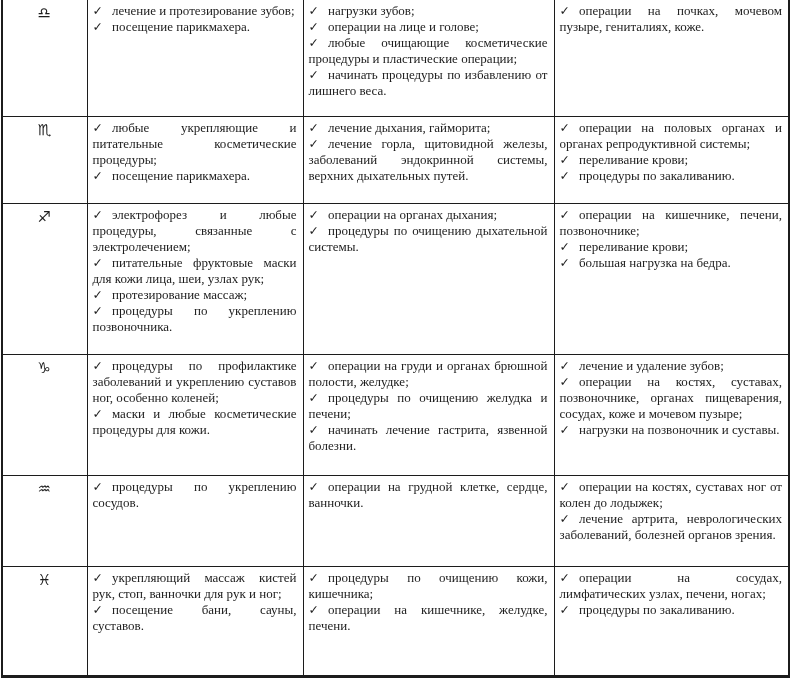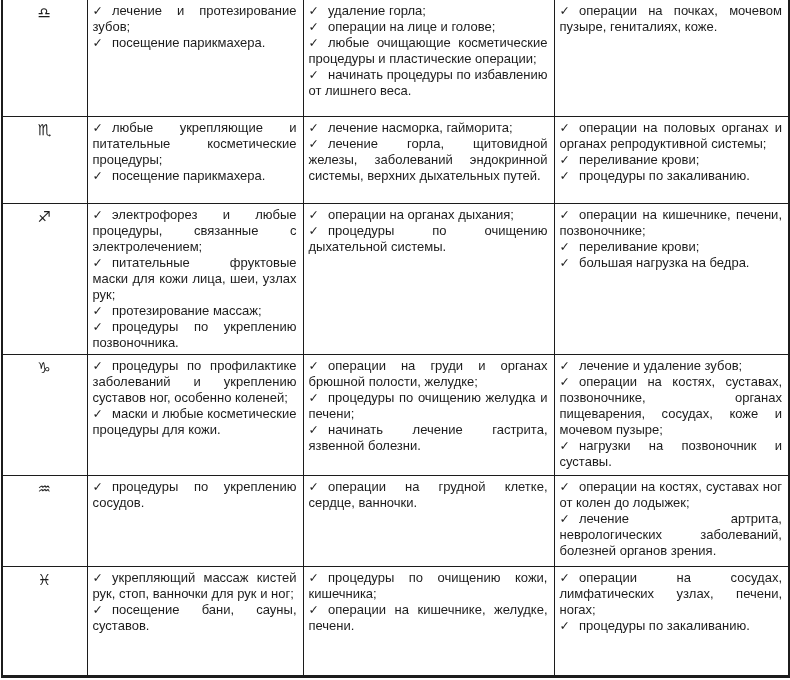--- a/index.html
+++ b/index.html
@@ -35,20 +35,21 @@
   }
   tr:first-child td { border-top: none; }
   td.sign-cell {
     text-align: center;
     font-family: "DejaVu Sans", sans-serif;
     font-size: 15px;
     padding-top: 5px;
   }
   .item {
     text-align: justify;
+    font-family: Liberation Serif, serif;
   }
   .check {
     display: inline-block;
     padding-right: 9px;
     font-size: 12.5px;
   }
 </style>
 </head>
 <body>
 
@@ -60,37 +61,37 @@
     <col style="width:235px">
   </colgroup>
   <tbody id="table-body">
       <tr style="height: 116px;">
         <td class="sign-cell"><span>♎</span></td>
         <td>
           <div class="item"><span class="check">✓</span><span>лечение и протезирование зубов;</span></div>
           <div class="item"><span class="check">✓</span><span>посещение парикмахера.</span></div>
         </td>
         <td>
-          <div class="item"><span class="check">✓</span><span>удаление горла;</span></div>
+          <div class="item"><span class="check">✓</span><span>нагрузки зубов;</span></div>
           <div class="item"><span class="check">✓</span><span>операции на лице и голове;</span></div>
           <div class="item"><span class="check">✓</span><span>любые очищающие косметические процедуры и пластические операции;</span></div>
           <div class="item"><span class="check">✓</span><span>начинать процедуры по избавлению от лишнего веса.</span></div>
         </td>
         <td>
           <div class="item"><span class="check">✓</span><span>операции на почках, мочевом пузыре, гениталиях, коже.</span></div>
         </td>
       </tr>
       <tr style="height: 87px;">
         <td class="sign-cell"><span>♏</span></td>
         <td>
           <div class="item"><span class="check">✓</span><span>любые укрепляющие и питательные косметические процедуры;</span></div>
           <div class="item"><span class="check">✓</span><span>посещение парикмахера.</span></div>
         </td>
         <td>
-          <div class="item"><span class="check">✓</span><span>лечение насморка, гайморита;</span></div>
+          <div class="item"><span class="check">✓</span><span>лечение дыхания, гайморита;</span></div>
           <div class="item"><span class="check">✓</span><span>лечение горла, щитовидной железы, заболеваний эндокринной системы, верхних дыхательных путей.</span></div>
         </td>
         <td>
           <div class="item"><span class="check">✓</span><span>операции на половых органах и органах репродуктивной системы;</span></div>
           <div class="item"><span class="check">✓</span><span>переливание крови;</span></div>
           <div class="item"><span class="check">✓</span><span>процедуры по закаливанию.</span></div>
         </td>
       </tr>
       <tr style="height: 151px;">
         <td class="sign-cell"><span>♐</span></td>

